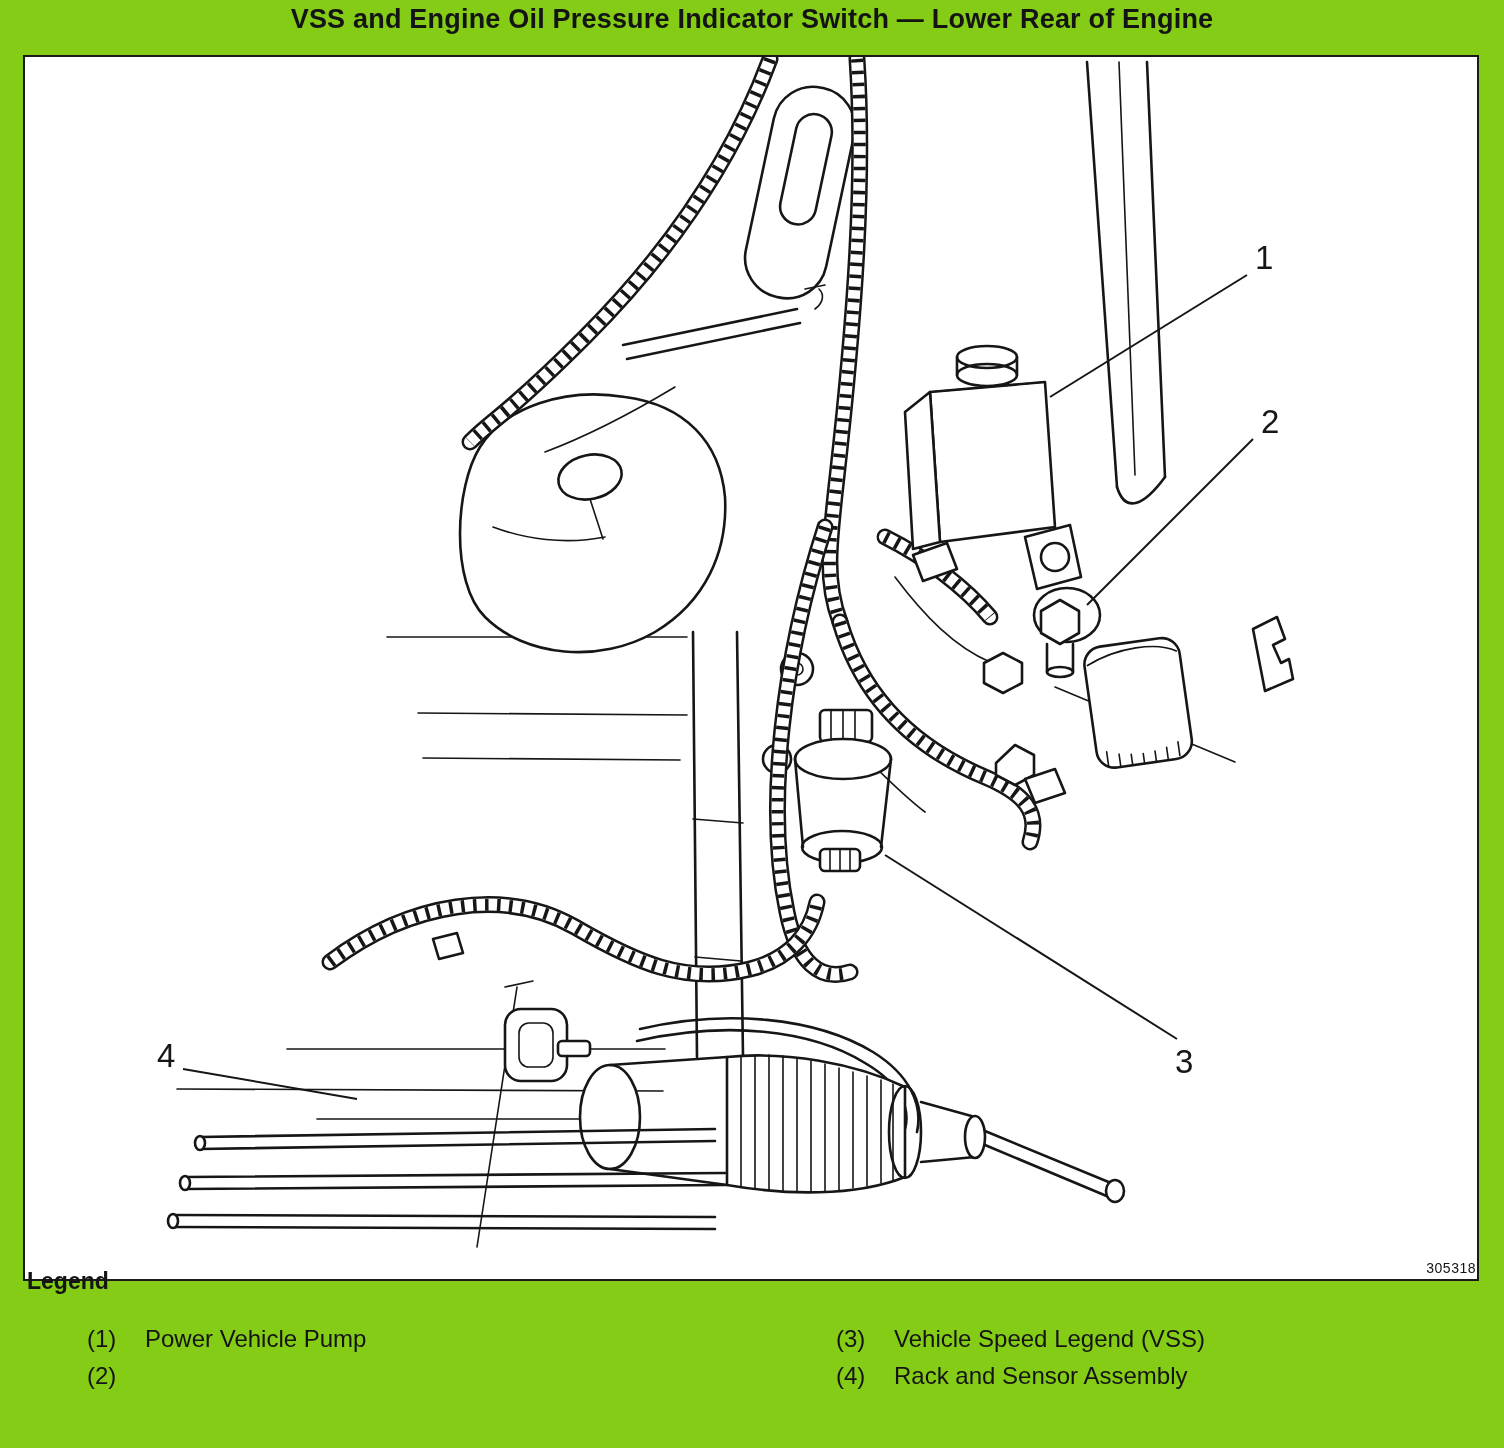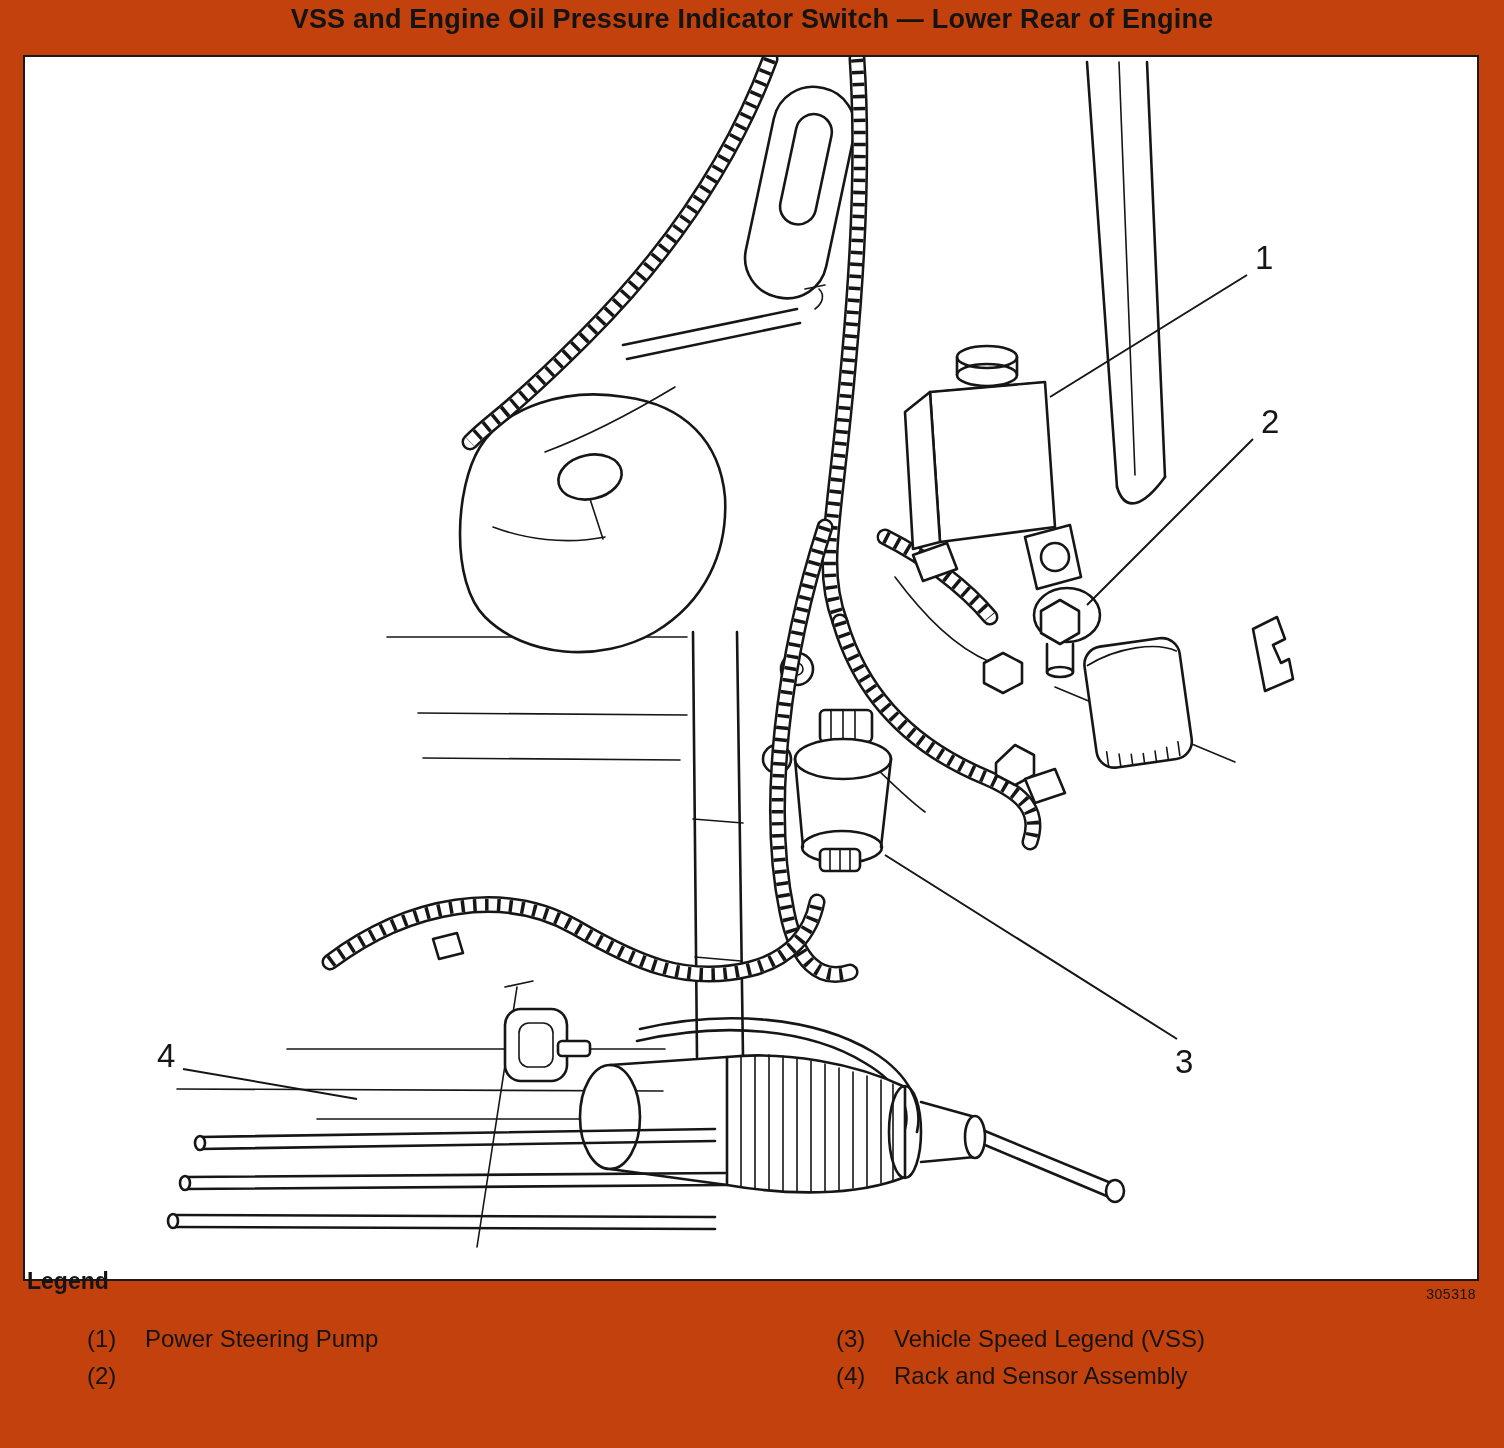--- a/index.html
+++ b/index.html
@@ -6,21 +6,21 @@
     margin: 0;
     padding: 0;
     background: #ffffff;
     font-family: "Liberation Sans", sans-serif;
     color: #141414;
   }
   .page {
     position: relative;
     width: 1504px;
     height: 1448px;
-    background: #c2410c;
+    background: #84cc16;
     overflow: hidden;
   }
   .title {
     position: absolute;
     top: 4px;
     left: 0;
     width: 100%;
     text-align: center;
     font-size: 27px;
     font-weight: bold;
@@ -32,21 +32,21 @@
     top: 55px;
     width: 1456px;
     height: 1226px;
     border: 2px solid #1a1a1a;
     box-sizing: border-box;
     background: #ffffff;
   }
   .figure-frame svg { display: block; width: 100%; height: 100%; }
   .fig-num {
     position: absolute;
-    top: 1286px;
+    top: 1260px;
     right: 28px;
     font-size: 14px;
     letter-spacing: 0.5px;
   }
   .legend {
     position: absolute;
     top: 1268px;
     left: 27px;
     width: 1450px;
   }
@@ -268,21 +268,21 @@
   </div>
 
   <div class="fig-num">305318</div>
 
   <div class="legend">
     <div class="legend-heading">Legend</div>
     <div class="legend-cols">
       <div class="legend-col left">
         <div class="legend-item">
           <span class="num">(1)</span>
-          <span class="lbl">Power Steering Pump</span>
+          <span class="lbl">Power Vehicle Pump</span>
         </div>
         <div class="legend-item">
           <span class="num">(2)</span>
         </div>
       </div>
       <div class="legend-col right">
         <div class="legend-item">
           <span class="num">(3)</span>
           <span class="lbl">Vehicle Speed Legend (VSS)</span>
         </div>

